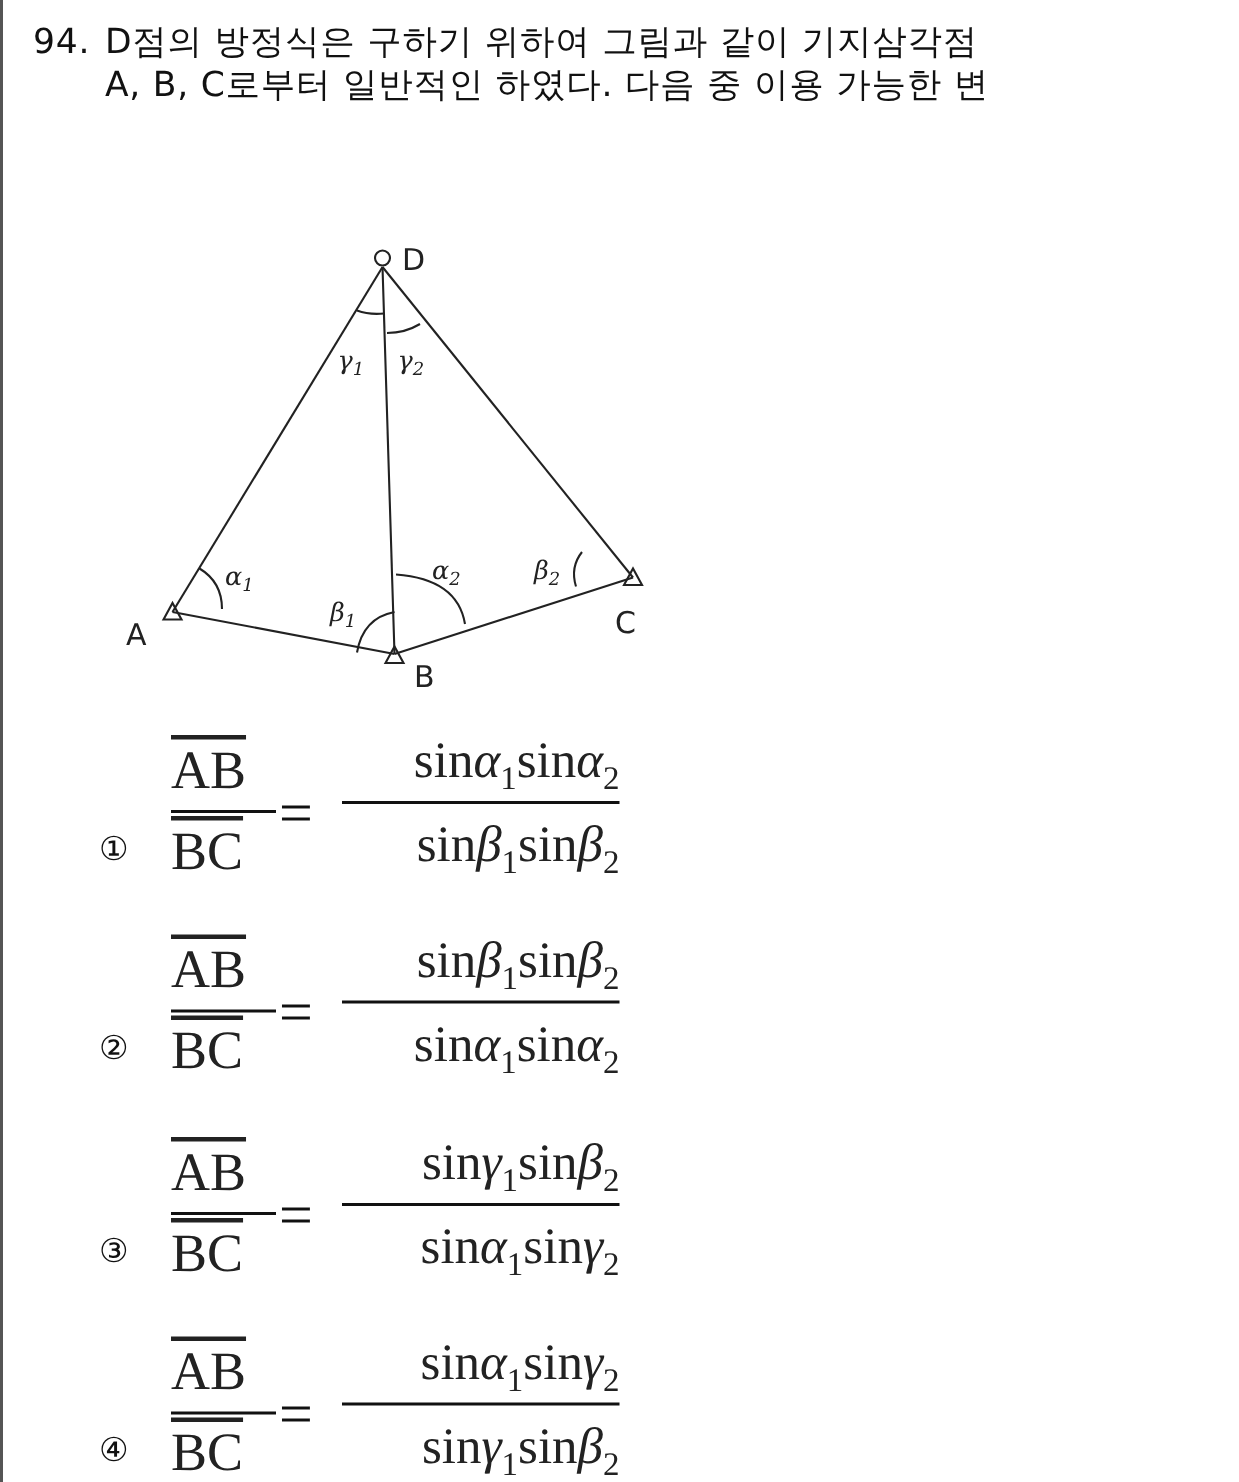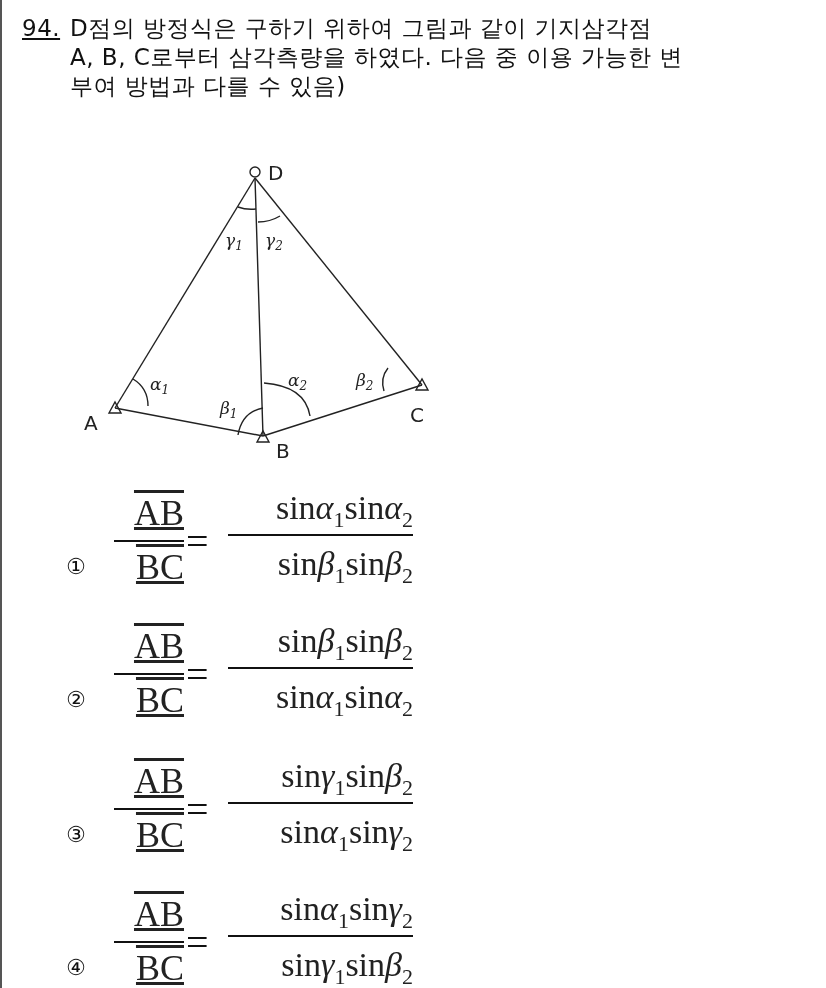--- a/index.html
+++ b/index.html
@@ -1,47 +1,46 @@
 <!DOCTYPE html>
 <html><head>
 <meta charset="utf-8">
 <style>
   html, body { margin:0; padding:0; background:#fff; }
   body { width:826px; height:988px; position:relative; overflow:hidden; }
   .left-border { position:absolute; left:0; top:0; width:2px; height:988px; background:#555; }
   .question { position:absolute; left:22px; top:14px; width:790px;
     font-family:"DejaVu Sans", sans-serif; font-size:23px; line-height:29px; color:#111; letter-spacing:0.5px; }
-  .q-num { display:inline-block; width:48px;text-decoration:underline; }
+  .q-num { display:inline-block; width:48px; }
   .q-line { white-space:nowrap; }
   .q-indent { padding-left:48px; }
   .figure { position:absolute; left:70px; top:150px; }
   .option { position:absolute; left:66px; height:130px; width:400px; }
   .opt-mark { position:absolute; left:0; font-family:"DejaVu Sans", sans-serif; font-size:22px; color:#111; }
-  .frac-lhs { position:absolute; left:48px; top:0; width:70px; text-align:right;
-    font-family:"Liberation Serif", serif; font-size:36px; color:#222;text-decoration:underline; }
+  .frac-lhs { position:absolute; left:48px; top:0; width:70px; text-align:left;
+    font-family:"Liberation Serif", serif; font-size:36px; color:#222; }
   .frac-lhs .num, .frac-lhs .den { display:block; line-height:42px; }
   .ov { text-decoration:overline; }
   .frac-lhs .bar { display:block; height:2px; background:#111; margin:6px 0 4px 0; }
   .eq { position:absolute; left:120px; top:26px; font-family:"Liberation Serif", serif; font-size:40px; color:#111; }
   .frac-rhs { position:absolute; left:162px; top:-6px; width:185px; text-align:right;
     font-family:"Liberation Serif", serif; font-size:34px; color:#222; }
   .frac-rhs .num, .frac-rhs .den { display:block; line-height:44px; white-space:nowrap; }
   .frac-rhs .bar { display:block; height:2px; background:#111; margin:4px 0 6px 0; }
   .g { font-style:italic; }
   sub { font-size:22px; vertical-align:-8px; line-height:0; }
 </style>
 </head>
 <body>
 
 <div class="left-border"></div>
 
 <div class="question">
   <div class="q-line"><span class="q-num">94.</span><span>D점의 방정식은 구하기 위하여 그림과 같이 기지삼각점</span></div>
-  <div class="q-line q-indent">A, B, C로부터 삼각측량을 하였다. 다음 중 이용 가능한 변</div>
-  <div class="q-line q-indent">부여 방법과 다를 수 있음)</div>
+  <div class="q-line q-indent">A, B, C로부터 일반적인 하였다. 다음 중 이용 가능한 변</div>
 </div>
 
 <svg class="figure" width="380" height="320" viewBox="0 0 380 320">
   <g stroke="#222" stroke-width="1.4" fill="none">
     <line x1="185" y1="28" x2="45" y2="258"></line>
     <line x1="185" y1="28" x2="193" y2="286"></line>
     <line x1="185" y1="28" x2="352" y2="235"></line>
     <line x1="45" y1="258" x2="193" y2="286"></line>
     <line x1="193" y1="286" x2="352" y2="235"></line>
     <circle cx="185" cy="22" r="5"></circle>

